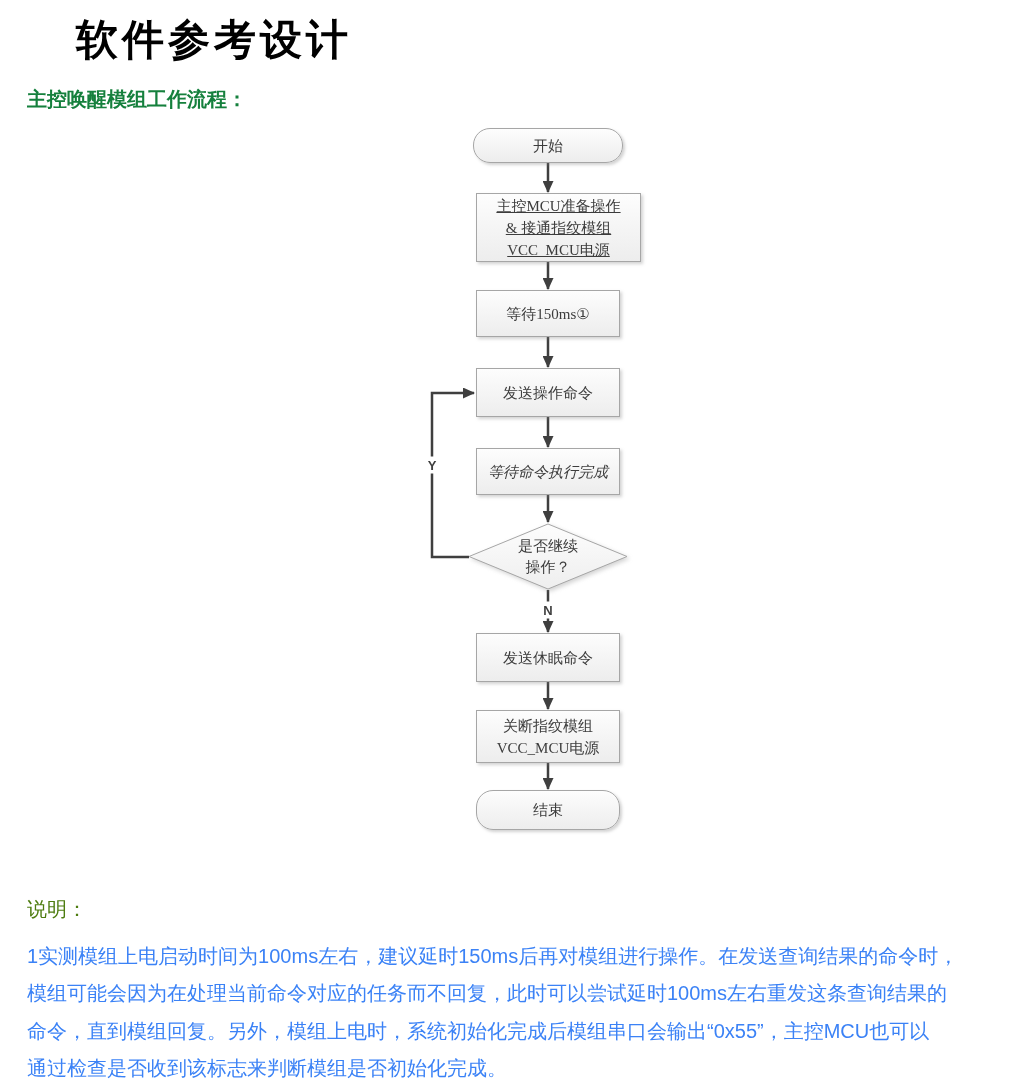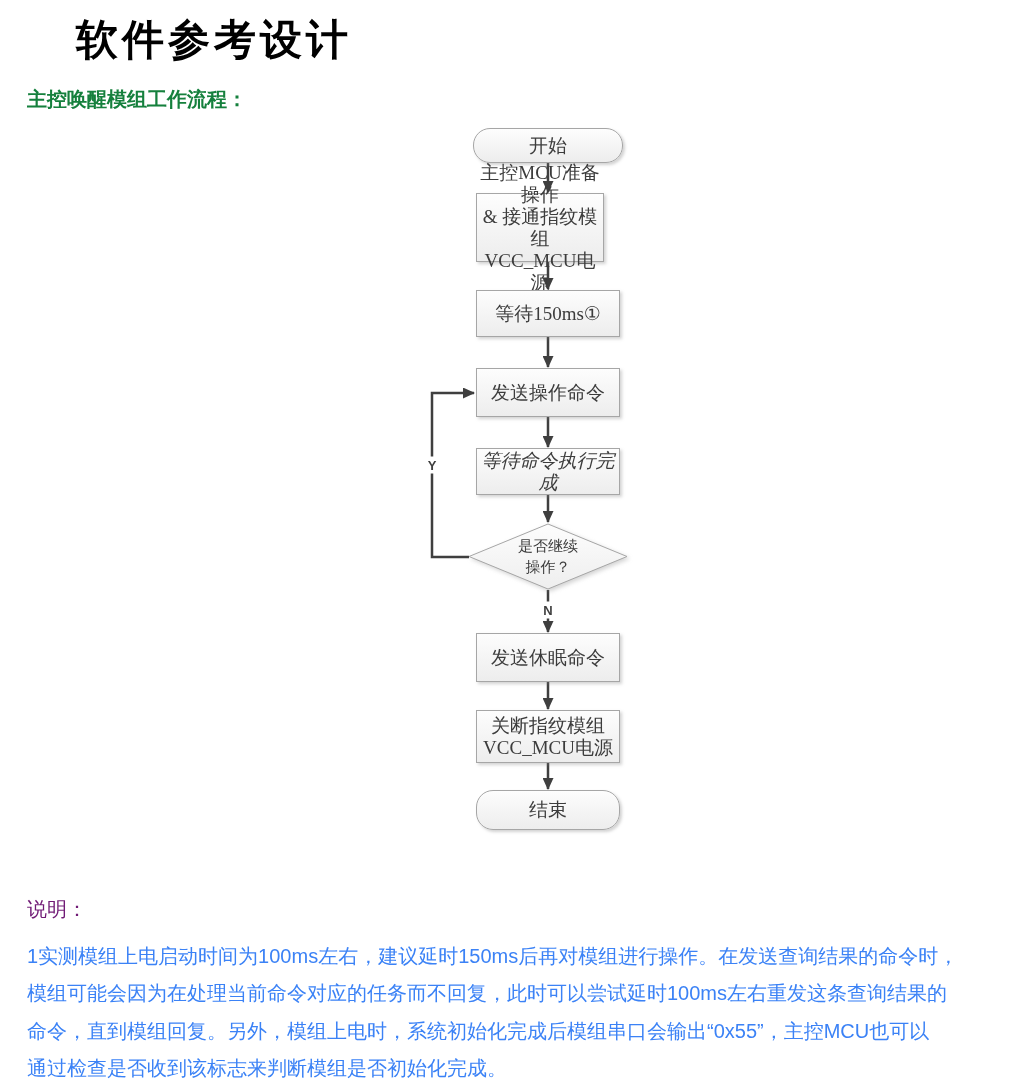--- a/index.html
+++ b/index.html
@@ -51,21 +51,21 @@
     box-sizing: border-box;
     border: 1px solid #a6a6a6;
     background: linear-gradient(180deg, #fdfdfd 0%, #f4f4f4 55%, #ededed 100%);
     box-shadow: 2px 2px 3px rgba(130,130,130,0.35);
     display: flex;
     align-items: center;
     justify-content: center;
     text-align: center;
     font-family: "Liberation Serif", serif;
     color: #3c3c3c;
-    font-size: 19px;
+    font-size: 15px;
     line-height: 22px;
   }
   .terminator {
     border-radius: 17px;
   }
   .diamond {
     position: absolute;
     left: 88px;
     top: 403px;
     width: 160px;
@@ -104,21 +104,21 @@
     font-family: "Liberation Sans", sans-serif;
   }
   .notes {
     position: absolute;
     left: 27px;
     top: 896px;
     width: 990px;
   }
   .notes-heading {
     font-size: 20px;
-    color: #701a75;
+    color: #4d7c0f;
     margin: 0 0 15px 0;
   }
   .notes-line {
     margin: 0;
     font-size: 20px;
     line-height: 37.4px;
     color: #3b82f6;
     white-space: nowrap;
   }
 </style>
@@ -155,21 +155,21 @@
 
       <line x1="168" y1="643" x2="168" y2="669" stroke="#3f3f3f" stroke-width="2.5" marker-end="url(#ah)"></line>
 
       <polyline points="89,437 52,437 52,273 94,273" fill="none" stroke="#3f3f3f" stroke-width="2.5" marker-end="url(#ah)"></polyline>
     </svg>
 
     <div class="node terminator" style="left:93px;top:8px;width:150px;height:35px;">
       <span>开始</span>
     </div>
 
-    <div class="node" style="left:96px;top:73px;width:128px;height:69px;">
+    <div class="node" style="left:96px;top:73px;width:165px;height:69px;text-decoration:underline;">
       <div>
         <div>主控MCU准备操作</div>
         <div>&amp; 接通指纹模组</div>
         <div>VCC_MCU电源</div>
       </div>
     </div>
 
     <div class="node" style="left:96px;top:170px;width:144px;height:47px;">
       <span>等待150ms①</span>
     </div>

